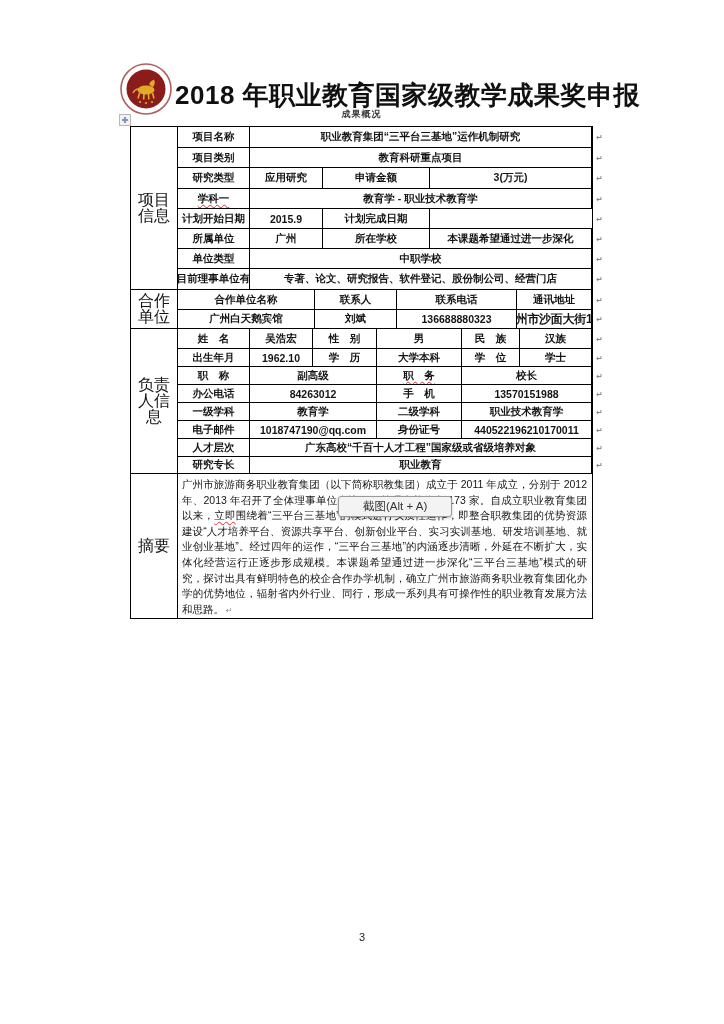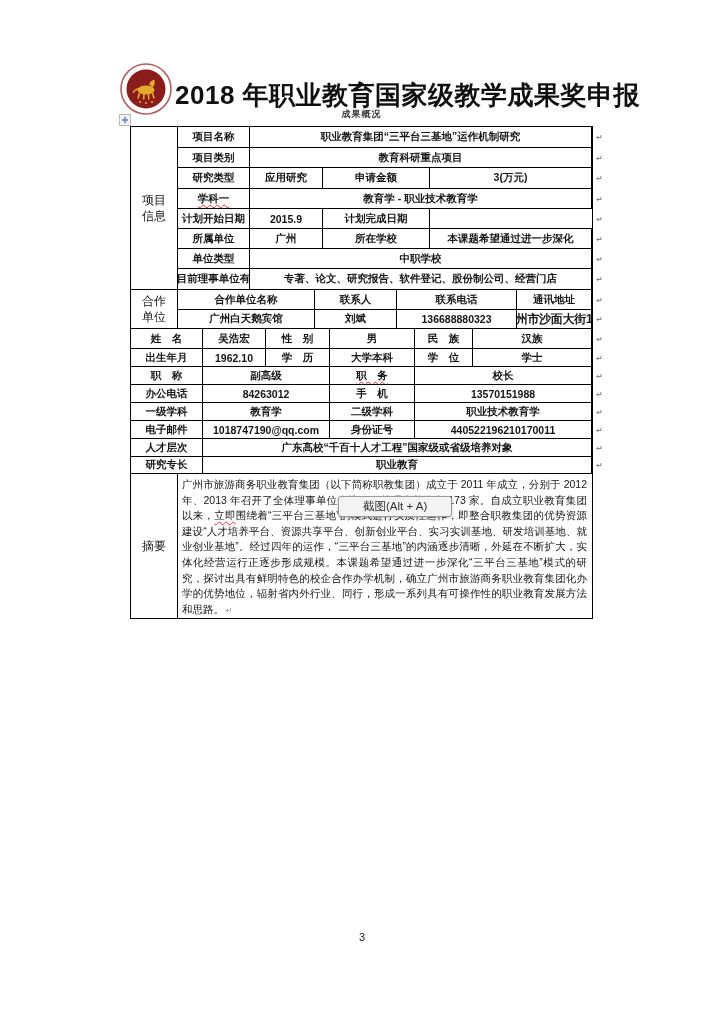--- a/index.html
+++ b/index.html
@@ -14,21 +14,21 @@
 
   
   .handle { position: absolute; left: 119px; top: 114px; width: 12px; height: 12px; border: 1px solid #b8b8b8; background: #f2f2f2; }
   .handle .h { position: absolute; left: 2px; top: 4px; width: 6px; height: 2px; background: #7d96bc; }
   .handle .v { position: absolute; left: 4px; top: 2px; width: 2px; height: 6px; background: #7d96bc; }
 
   
   .tbl { position: absolute; left: 130px; top: 126px; width: 463px; border: 1px solid #000; background: #fff; }
   .band { display: flex; border-bottom: 1px solid #000; }
   .band:last-child { border-bottom: none; }
-  .sec { flex: 0 0 47px; width: 47px; border-right: 1px solid #000; display: flex; flex-direction: column; align-items: center; justify-content: center; font-size: 12px; line-height: 16px; color: #141414; }
+  .sec { flex: 0 0 47px; width: 47px; border-right: 1px solid #000; display: flex; flex-direction: column; align-items: center; justify-content: center; font-size: 16px; line-height: 16px; color: #141414; }
   .bandrows { flex: 1; display: flex; flex-direction: column; min-width: 0; font-weight: bold; }
   .frow { display: flex; position: relative; border-bottom: 1px solid #000; }
   .frow:last-child { border-bottom: none; }
   .cell { border-right: 1px solid #000; display: flex; align-items: center; justify-content: center; font-size: 10.5px; color: #141414; white-space: nowrap; overflow: hidden; padding: 0 1px; }
   .cell:last-child { border-right: none; }
   .grow { flex: 1; }
   .xs { font-size: 12px; letter-spacing: -0.3px; }
   .mark { position: absolute; right: -11px; top: 50%; transform: translateY(-50%); font-size: 8px; color: #8a8a8a; }
   .sp { text-decoration: underline wavy #e03030; text-decoration-thickness: 1px; text-underline-offset: 2px; }
 
@@ -138,20 +138,25 @@
           <div class="cell" style="width:137px">广州白天鹅宾馆</div>
           <div class="cell" style="width:82px">刘斌</div>
           <div class="cell" style="width:120px">136688880323</div>
           <div class="cell grow xs">广州市沙面大街1号</div>
           <span class="mark">↵</span>
         </div>
       </div>
     </div>
 
     <div class="band">
+      <div class="sec">
+        <span>负责</span>
+        <span>人信</span>
+        <span>息</span>
+      </div>
       <div class="bandrows">
         <div class="frow" style="height:20px">
           <div class="cell" style="width:72px">姓　名</div>
           <div class="cell" style="width:63px">吴浩宏</div>
           <div class="cell" style="width:64px">性　别</div>
           <div class="cell" style="width:85px">男</div>
           <div class="cell" style="width:58px">民　族</div>
           <div class="cell grow">汉族</div>
           <span class="mark">↵</span>
         </div>

